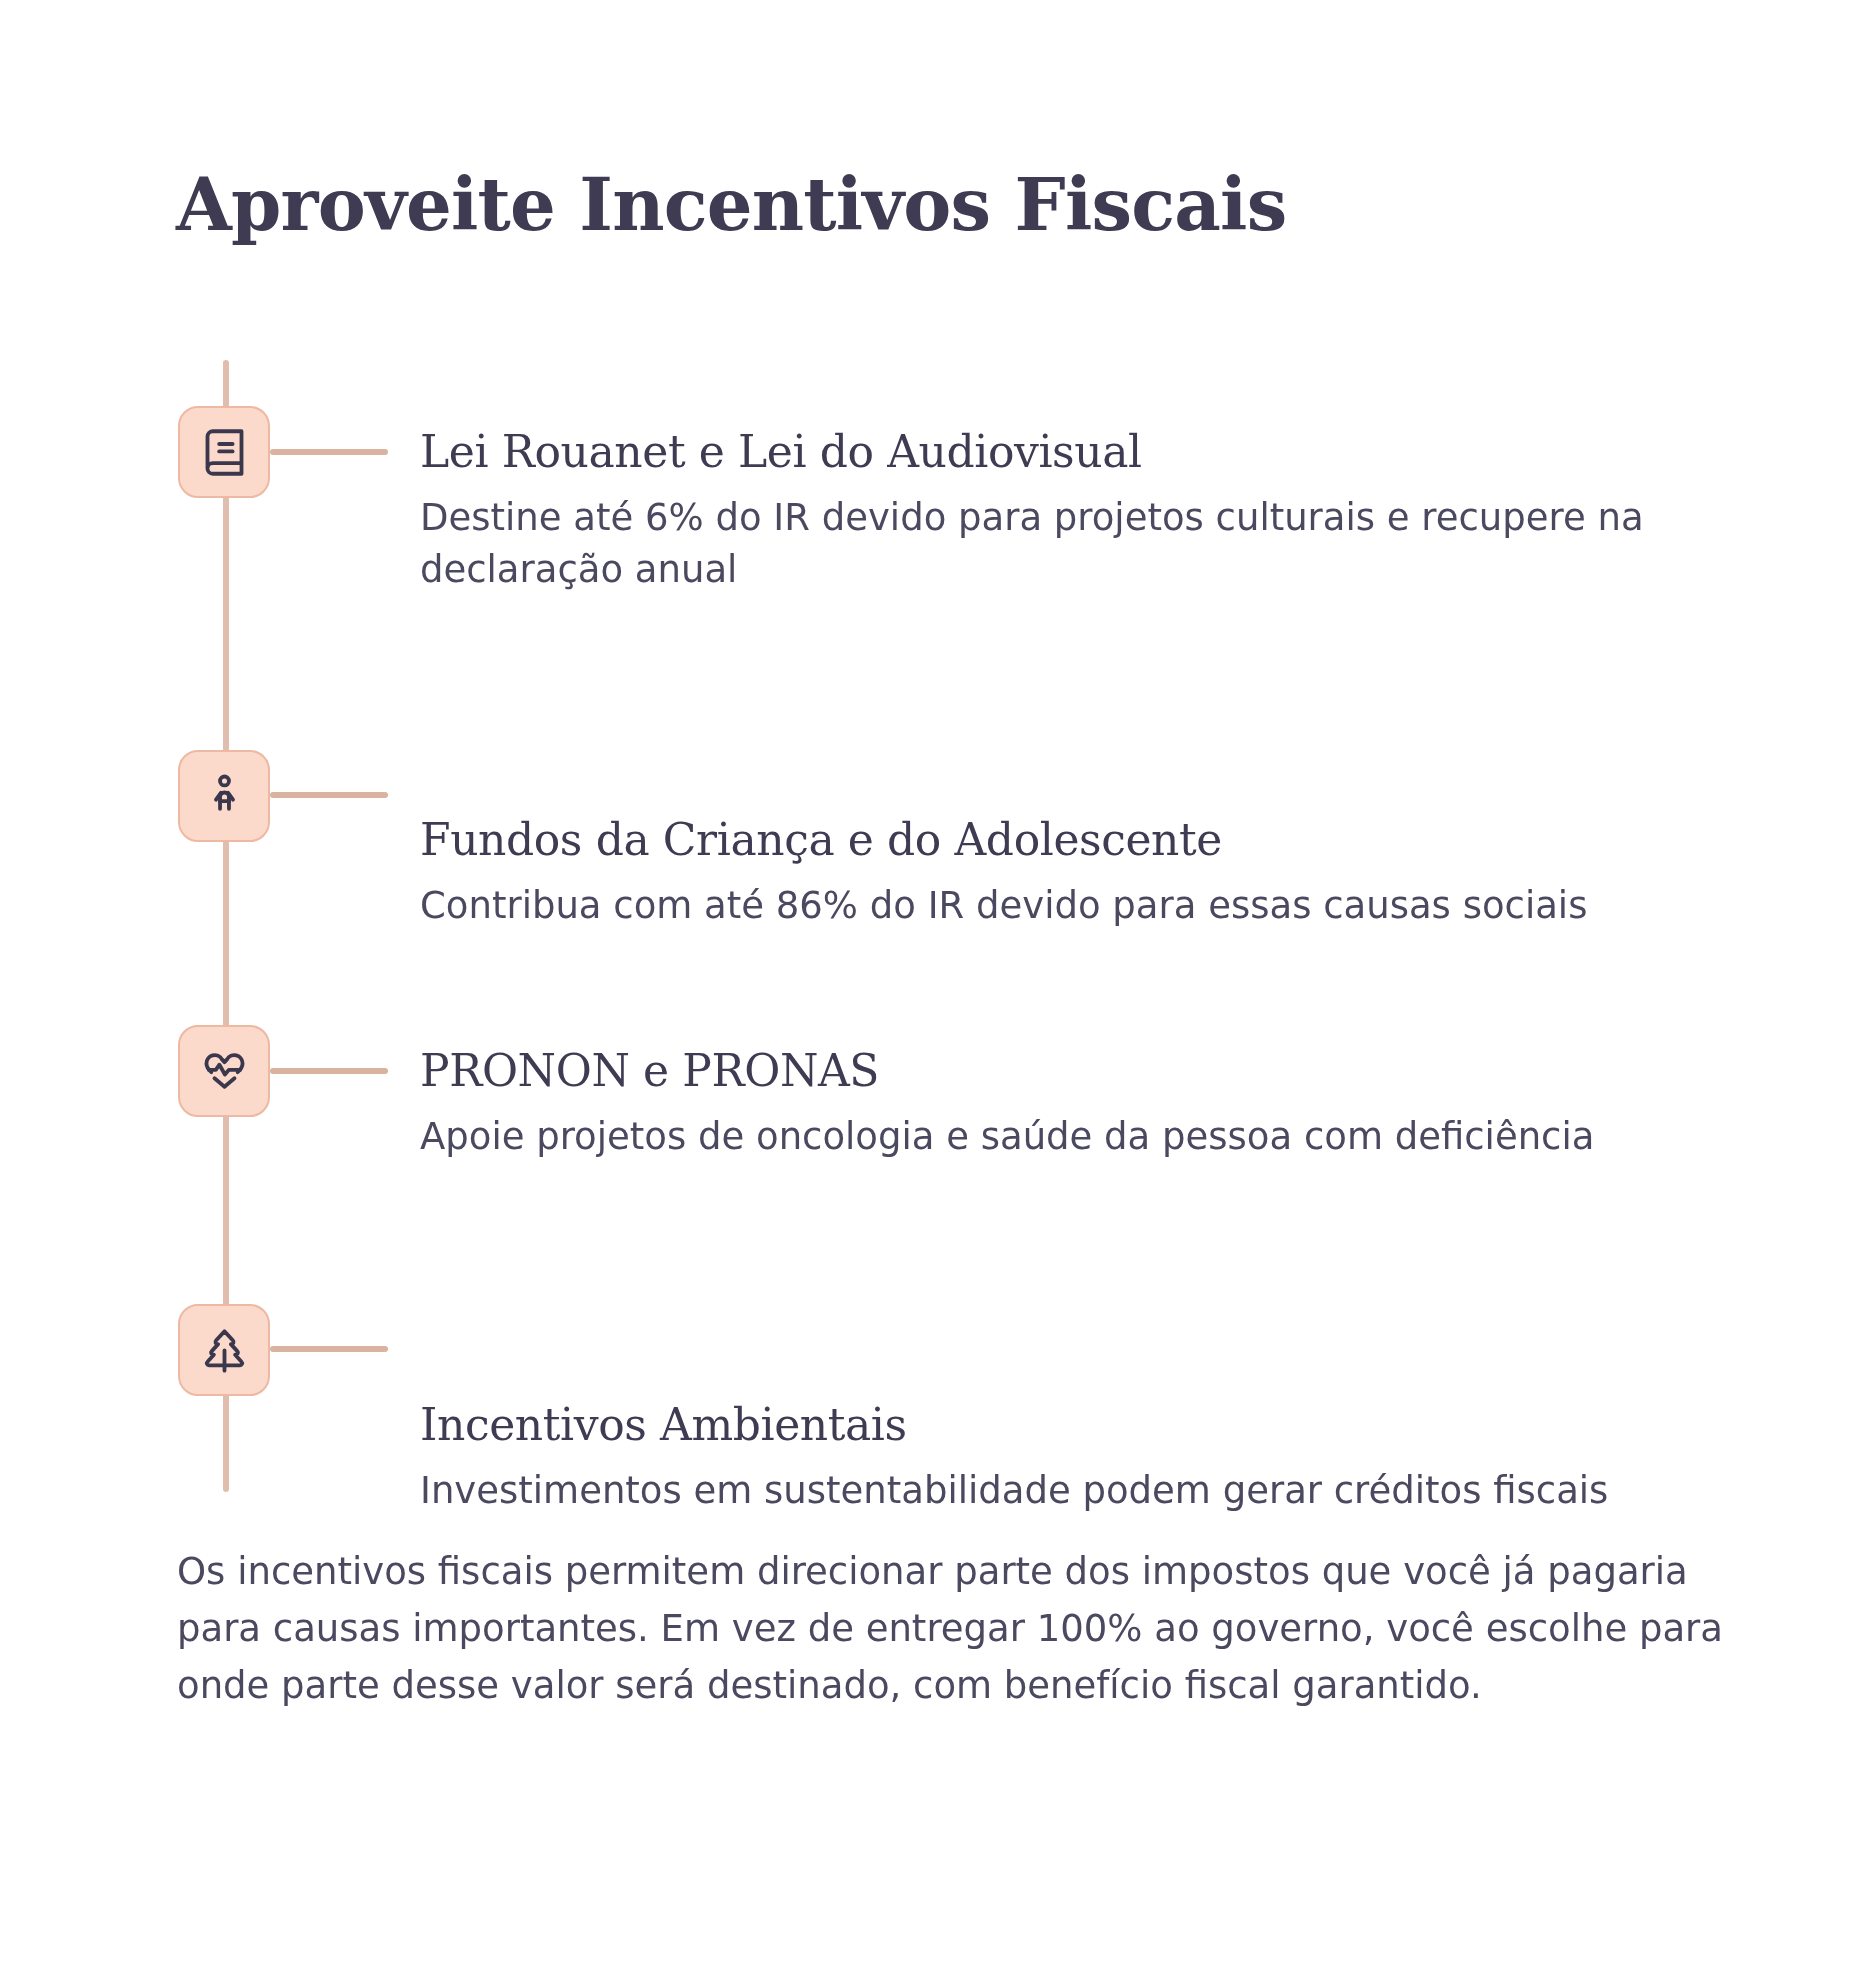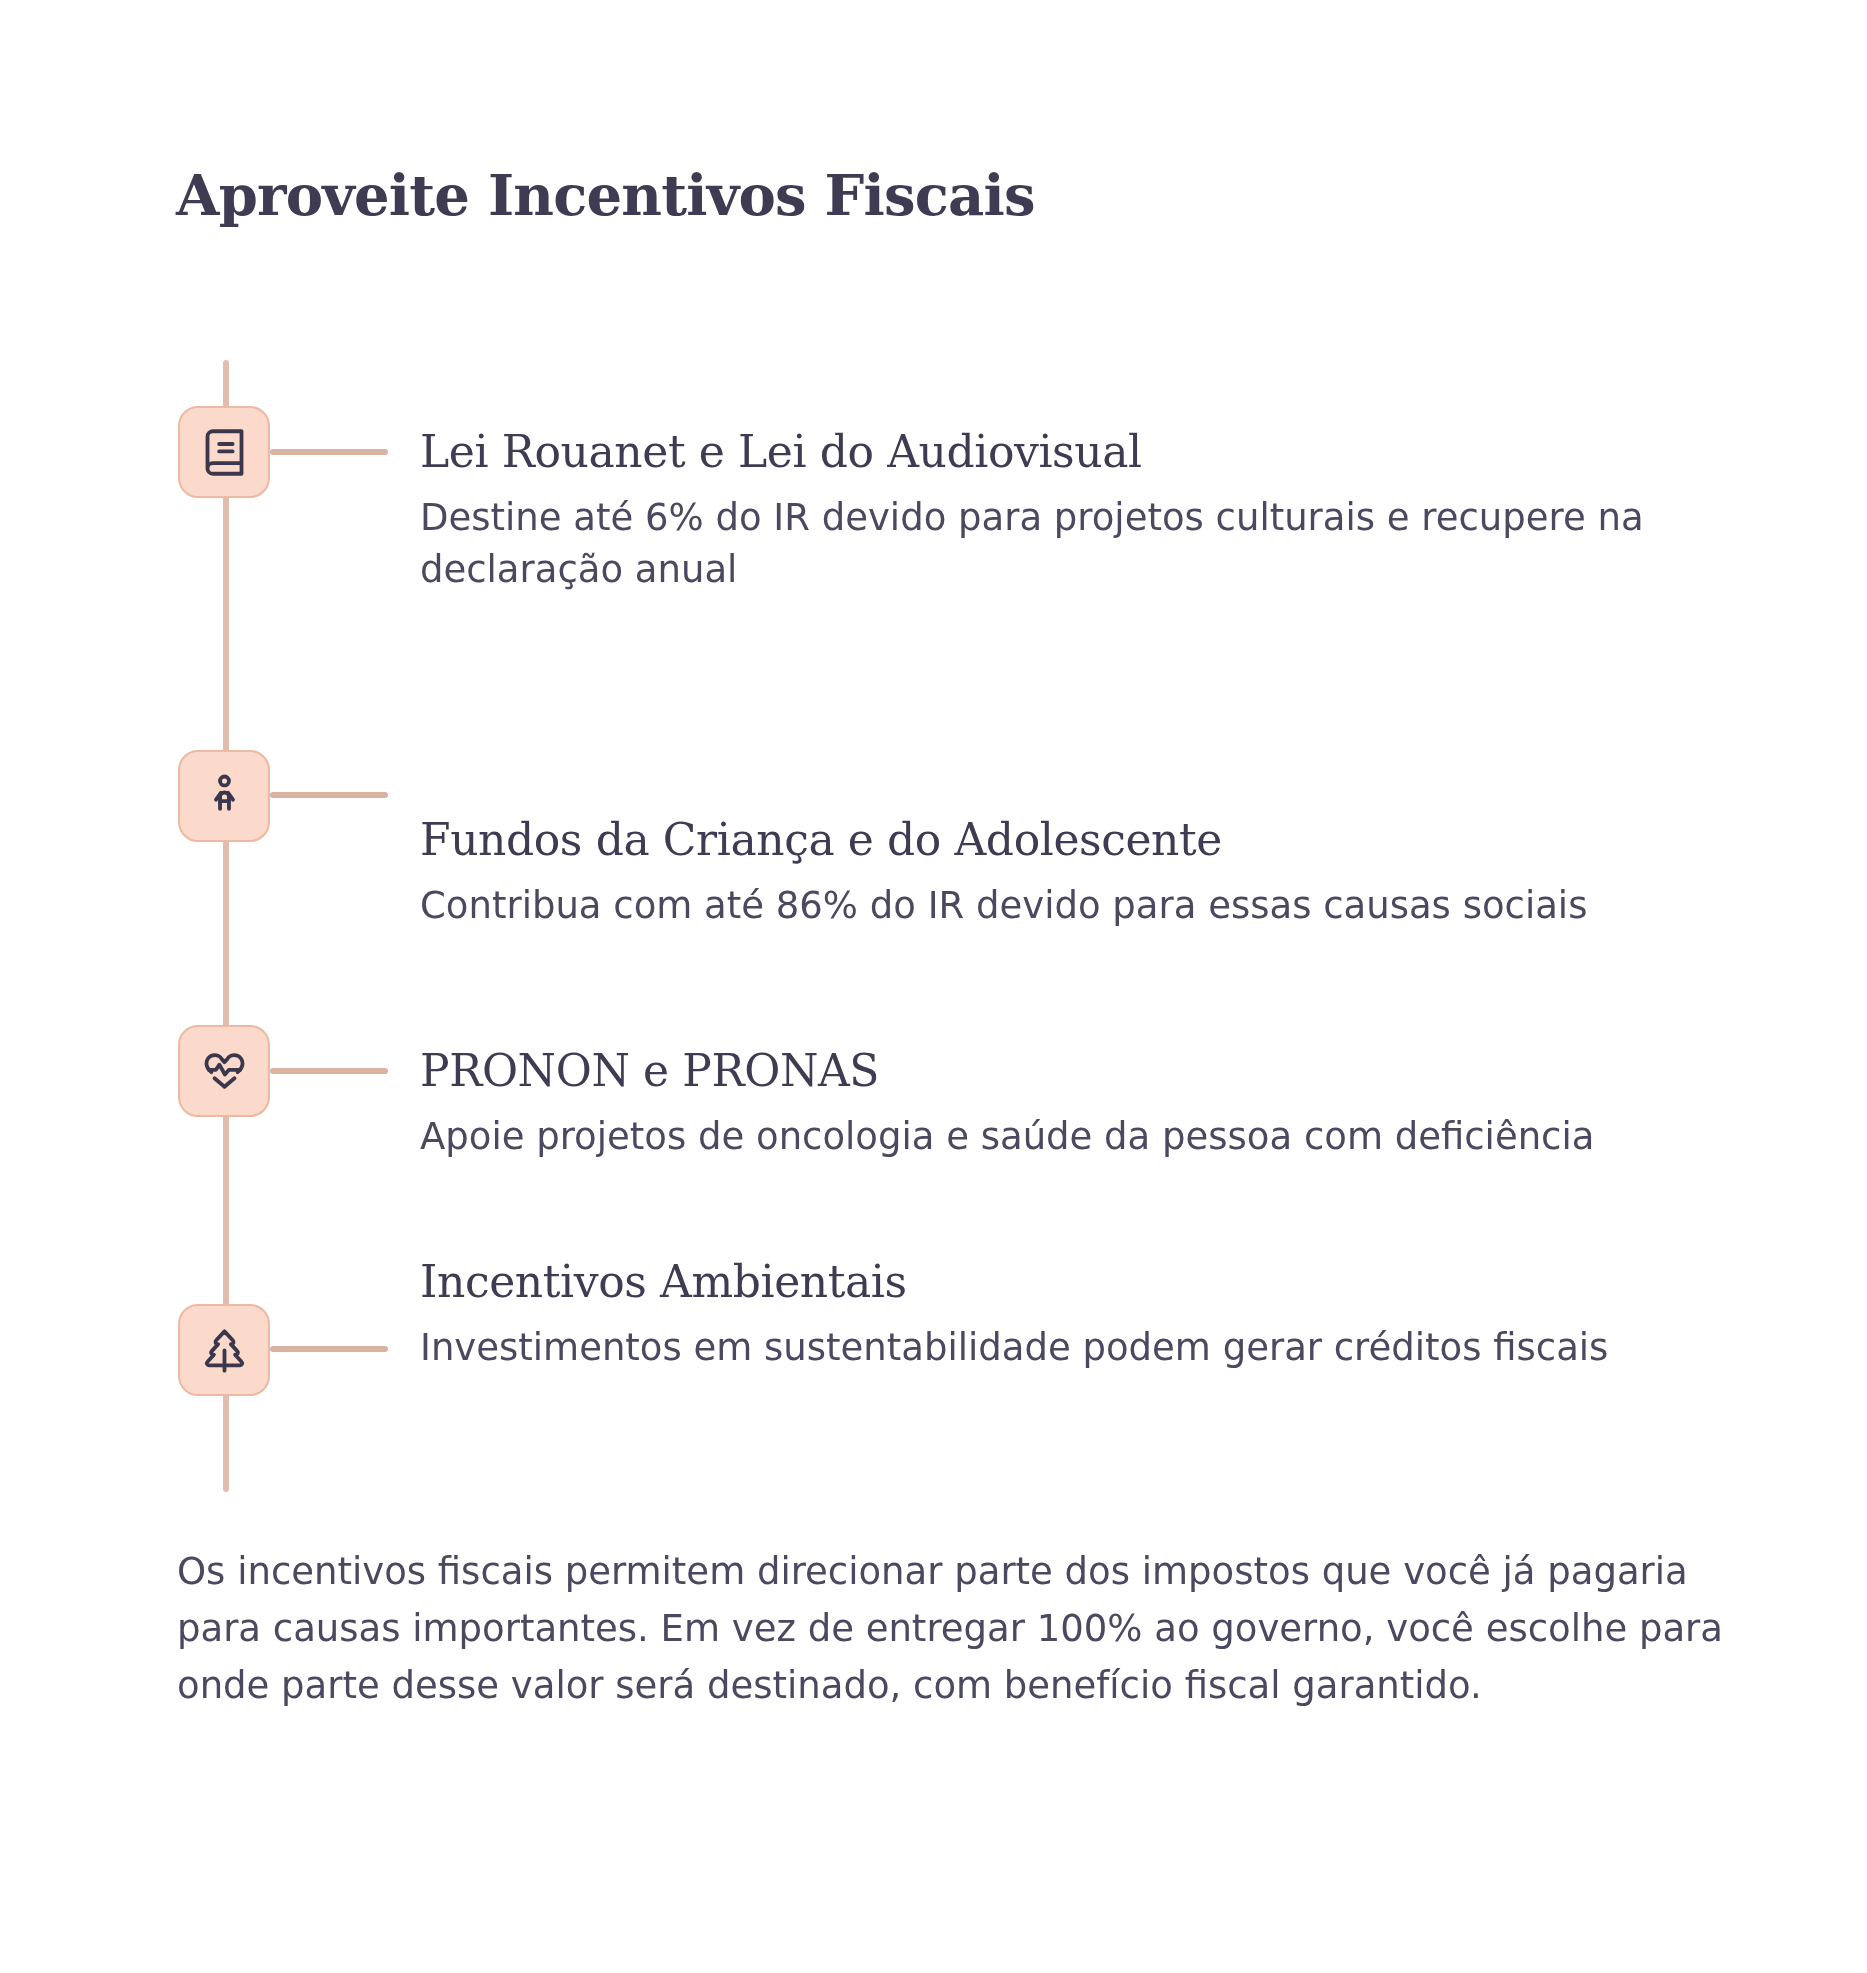--- a/index.html
+++ b/index.html
@@ -16,21 +16,21 @@
   html,body{
     width:1868px;height:1974px;
     background:var(--background);
     font-family:"DejaVu Sans","Liberation Sans",sans-serif;
   }
   .page{position:relative;width:1868px;height:1974px;overflow:hidden;}
 
   .page-title{
     position:absolute;left:176px;top:162px;
     font-family:"DejaVu Serif","Liberation Serif",serif;
-    font-weight:700;font-size:56px;letter-spacing:-0.8px;
+    font-weight:700;font-size:72px;letter-spacing:-0.8px;
     color:var(--heading);
   }
 
   .vline{
     position:absolute;left:223px;top:360px;width:6.2px;height:1132px;
     background:var(--line_vertical);border-radius:3.1px;
   }
   .icon-box{
     position:absolute;left:178px;width:92px;height:92px;
     background:var(--accent_light);
@@ -109,21 +109,21 @@
     <p class="item-desc">Apoie projetos de oncologia e saúde da pessoa com deficiência</p>
   </div>
 
   <div class="icon-box" style="top:1304px">
     <svg viewBox="0 0 24 24">
       <path d="m17 14 3 3.3a1 1 0 0 1-.7 1.7H4.7a1 1 0 0 1-.7-1.7L7 14h-.3a1 1 0 0 1-.7-1.7L9 9h-.2A1 1 0 0 1 8 7.3L12 3l4 4.3a1 1 0 0 1-.8 1.7H15l3 3.3a1 1 0 0 1-.7 1.7H17Z"></path>
       <path d="M12 21.5V12"></path>
     </svg>
   </div>
   <div class="connector" style="top:1346px"></div>
-  <div class="item-text" style="top:1236px">
+  <div class="item-text" style="top:1379px">
     <h2 class="item-title">Incentivos Ambientais</h2>
     <p class="item-desc">Investimentos em sustentabilidade podem gerar créditos fiscais</p>
   </div>
 
   <p class="footer-text">Os incentivos fiscais permitem direcionar parte dos impostos que você já pagaria para causas importantes. Em vez de entregar 100% ao governo, você escolhe para onde parte desse valor será destinado, com benefício fiscal garantido.</p>
 
 </div>
 
 
 </body></html>

